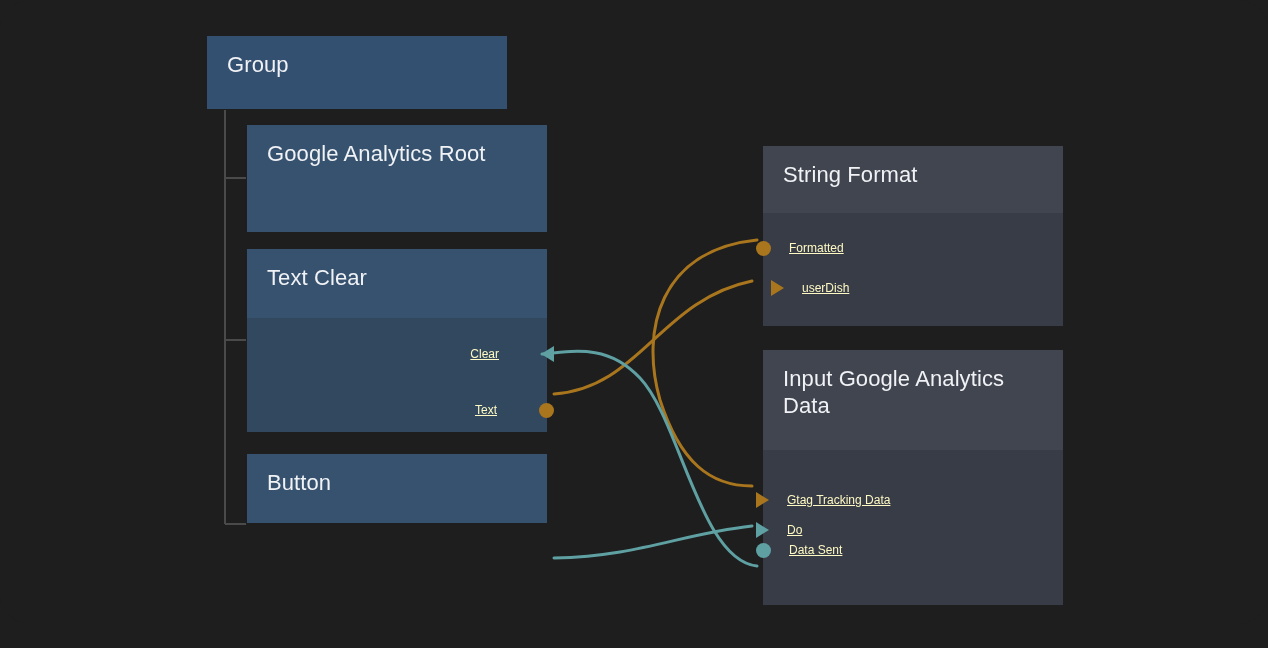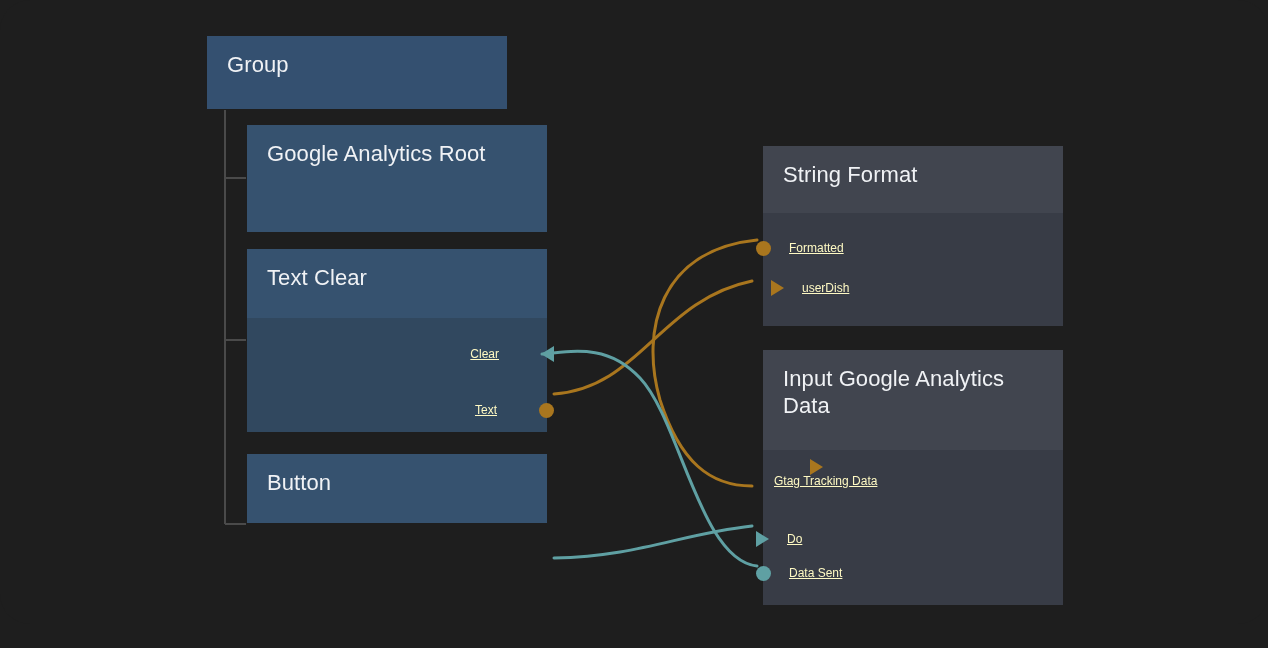--- a/index.html
+++ b/index.html
@@ -129,29 +129,29 @@
             </div>
           </div>
         </div>
       </div>
       <div class="node gray" style="left: 763px; top: 350px; width: 300px; height: 255px;">
         <div class="node-inner">
           <div class="hdr-wrap" style="height: 100px;">
             <div class="hdr">Input Google Analytics Data</div>
           </div>
           <div class="body">
-            <div class="port-row in-left" style="top: 20px; flex-direction: column;">
+            <div class="port-row in-left" style="top: 50px;">
               <span class="arw orange"></span>
               <span class="plabel">Gtag Tracking Data</span>
             </div>
-            <div class="port-row in-left" style="top: 89px;">
+            <div class="port-row in-left" style="top: 80px;">
               <span class="arw teal"></span>
               <span class="plabel">Do</span>
             </div>
-            <div class="port-row in-left" style="top: 123px; align-items: center;">
+            <div class="port-row in-left" style="top: 100px; align-items: center;">
               <span class="dot teal"></span>
               <span class="plabel">Data Sent</span>
             </div>
           </div>
         </div>
       </div>
     </div>
 
 </div>
 

